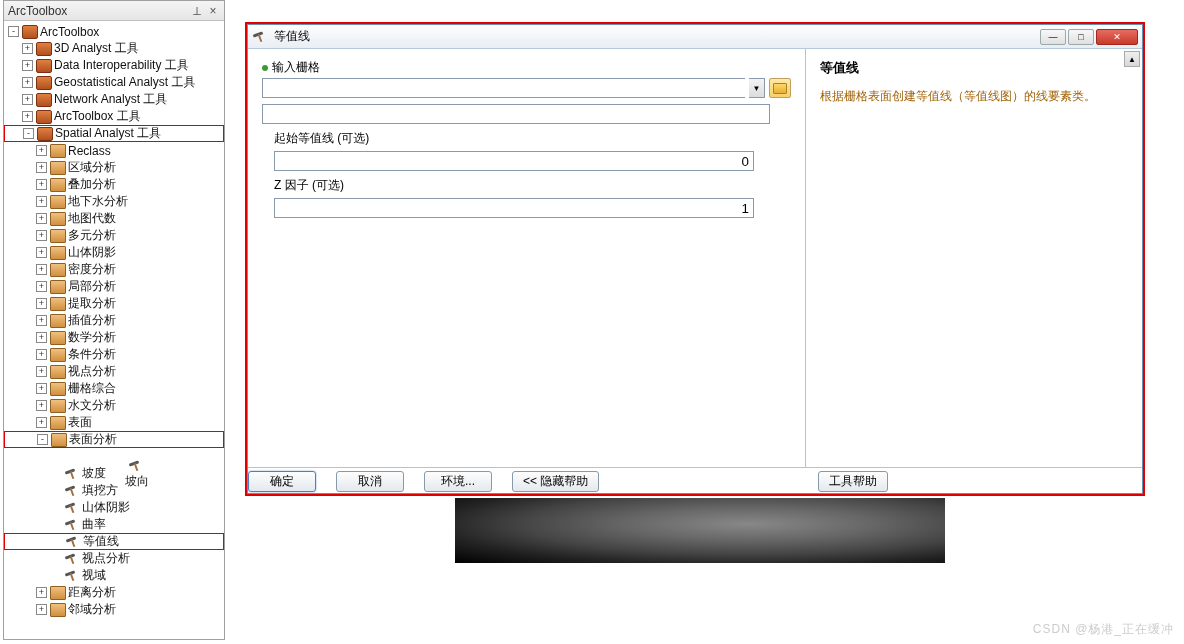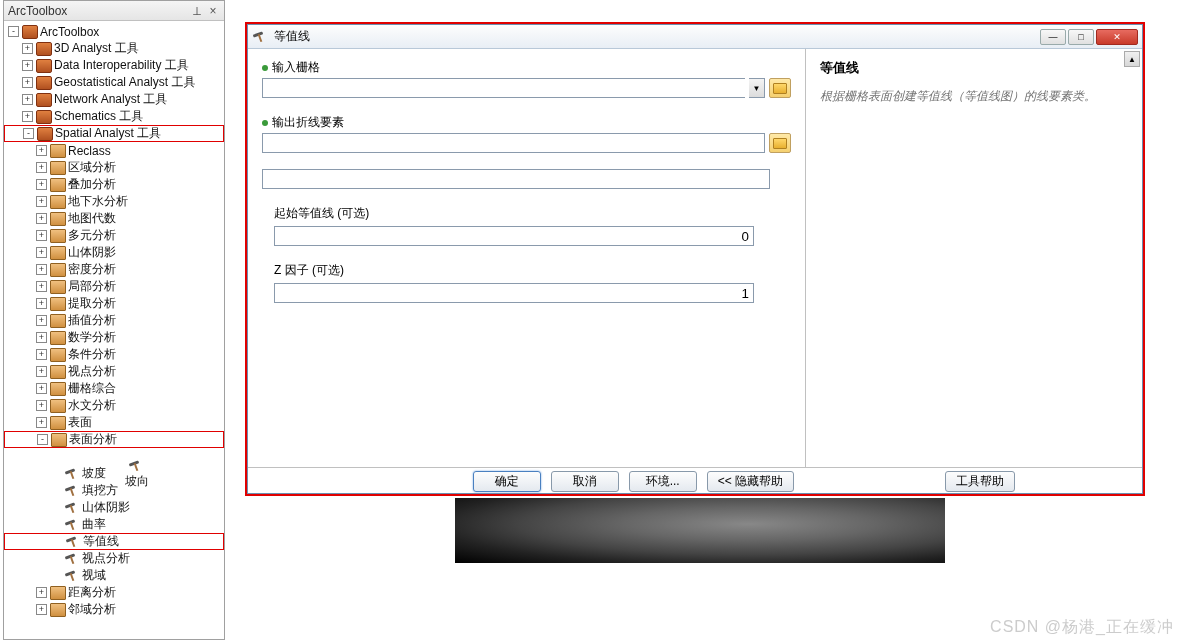--- a/index.html
+++ b/index.html
@@ -39,42 +39,42 @@
 .dlg-title .ic-hammer { width:16px; height:14px; }
 .dlg-buttons { display: flex; gap: 2px; }
 .win-btn { width: 26px; height: 16px; border: 1px solid #9aa; background: linear-gradient(#f8f8f8,#e0e0e0); border-radius: 2px; display: flex; align-items: center; justify-content: center; font-size: 9px; cursor: pointer; }
 .win-btn.close { background: linear-gradient(#e76b60,#c83a2a); color: #fff; border-color:#a02a20; width: 42px; }
 
 .dlg-body { display: flex; height: 418px; }
 .form-area { width: 558px; border-right: 1px solid #c0c0c0; padding: 10px 14px 0 14px; position: relative; }
 .help-area { flex: 1; padding: 10px 14px 0 14px; position: relative; }
 .help-area .scroll-up { position:absolute; right:2px; top:2px; width:16px; height:16px; background:linear-gradient(#f0f0f0,#d8d8d8); border:1px solid #aaa; display:flex; align-items:center; justify-content:center; font-size:8px; }
 
-.param-row { margin-bottom: 16px; }
+.param-row { margin-bottom: 6px; }
 .param-label { display: flex; align-items: center; gap: 4px; margin-bottom: 2px; }
 .bullet { width: 6px; height: 6px; background: #3a9a3a; border-radius: 50%; }
 .input-line { display: flex; gap: 4px; }
 .txt-input { flex: 1; height: 20px; border: 1px solid #8a9aac; padding: 0 3px; background: #fff; }
 .combo-btn { width: 16px; height: 20px; border: 1px solid #8a9aac; border-left: none; background: linear-gradient(#f4f4f4,#dcdcdc); display:flex; align-items:center; justify-content:center; font-size:8px; cursor:pointer; }
 .browse-btn { width: 22px; height: 20px; border: 1px solid #c0a060; background: linear-gradient(#ffe9a8,#f5d070); border-radius:2px; cursor:pointer; display:flex; align-items:center; justify-content:center; }
 .browse-btn::before { content:""; width:12px; height:9px; background: linear-gradient(#ffd76a,#e8b030); border:1px solid #b08020; border-radius:1px; }
 
 .num-input { height: 20px; border: 1px solid #8a9aac; padding: 0 4px; text-align: right; width: 480px; margin-left: 12px; margin-top: 2px; background:#fff; }
 
 .help-title { font-weight: bold; font-size: 13px; margin-bottom: 10px; }
-.help-text { color: #737373; line-height: 1.6; font-style: italic; }
+.help-text { color: #a16207; line-height: 1.6; }
 
 .dlg-footer { height: 28px; display: flex; align-items: center; border-top: 1px solid #c0c0c0; }
-.foot-left { width: 558px; display: flex; justify-content: flex-end; gap: 10px; padding-right: 12px; }
-.foot-right { flex:1; display:flex; padding-left: 12px; justify-content: center; }
+.foot-left { width: 558px; display: flex; justify-content: flex-start; gap: 20px; padding-right: 12px; }
+.foot-right { flex:1; display:flex; padding-left: 12px; }
 .btn { height: 21px; min-width: 68px; border: 1px solid #8899aa; background: linear-gradient(#fdfdfd,#e4e9ef); border-radius: 3px; cursor: pointer; padding: 0 10px; font-size: 12px; }
 .btn.primary { border-color: #4a80c0; box-shadow: 0 0 2px #6aa0e0; }
 
 
-.watermark { position: absolute; right: 10px; bottom: 6px; color: #ccc; font-size: 16px; letter-spacing: 1px; margin-left: 7px; }
+.watermark { position: absolute; right: 10px; bottom: 6px; color: #ccc; font-size: 12px; letter-spacing: 1px; margin-left: 7px; }
 </style>
 </head>
 <body>
 
 <div class="left-panel">
   <div class="panel-header">
     <span class="title">ArcToolbox</span>
     <div class="controls">
       <span class="ctrl">⟂</span>
       <span class="ctrl">×</span>
@@ -102,21 +102,21 @@
         <span class="label">Geostatistical Analyst 工具</span>
       </div>
       <div class="tree-item" style="padding-left: 18px;">
         <span class="expander">+</span>
         <span class="icon ic-toolbox"></span>
         <span class="label">Network Analyst 工具</span>
       </div>
       <div class="tree-item" style="padding-left: 18px;">
         <span class="expander">+</span>
         <span class="icon ic-toolbox"></span>
-        <span class="label">Schematics 工具</span>
+        <span class="label">ArcToolbox 工具</span>
       </div>
       <div class="tree-item highlight-red" style="padding-left: 18px;">
         <span class="expander">-</span>
         <span class="icon ic-toolbox"></span>
         <span class="label">Spatial Analyst 工具</span>
       </div>
       <div class="tree-item" style="padding-left: 32px;">
         <span class="expander">+</span>
         <span class="icon ic-toolset"></span>
         <span class="label">Reclass</span>
@@ -283,30 +283,20 @@
               <span class="bullet"></span>
               <span>输入栅格</span>
             </div>
           <div class="input-line">
             <input class="txt-input" style="border-right: none;">
             <div class="combo-btn">▼</div>
             <div class="browse-btn"></div>
           </div>
         </div>
 
-        <div class="param-row">
-          <div class="param-label">
-              <span class="bullet"></span>
-              <span>输出折线要素</span>
-            </div>
-          <div class="input-line">
-            <input class="txt-input" style="">
-            <div class="browse-btn"></div>
-          </div>
-        </div>
 
         <div class="param-row">
           <div class="input-line">
             <input class="txt-input" style="width: 508px; flex: 0 0 auto;">
           </div>
         </div>
 
         <div class="param-row">
           <div class="param-label" style="padding-left:12px;">
               <span>起始等值线  (可选)</span>

